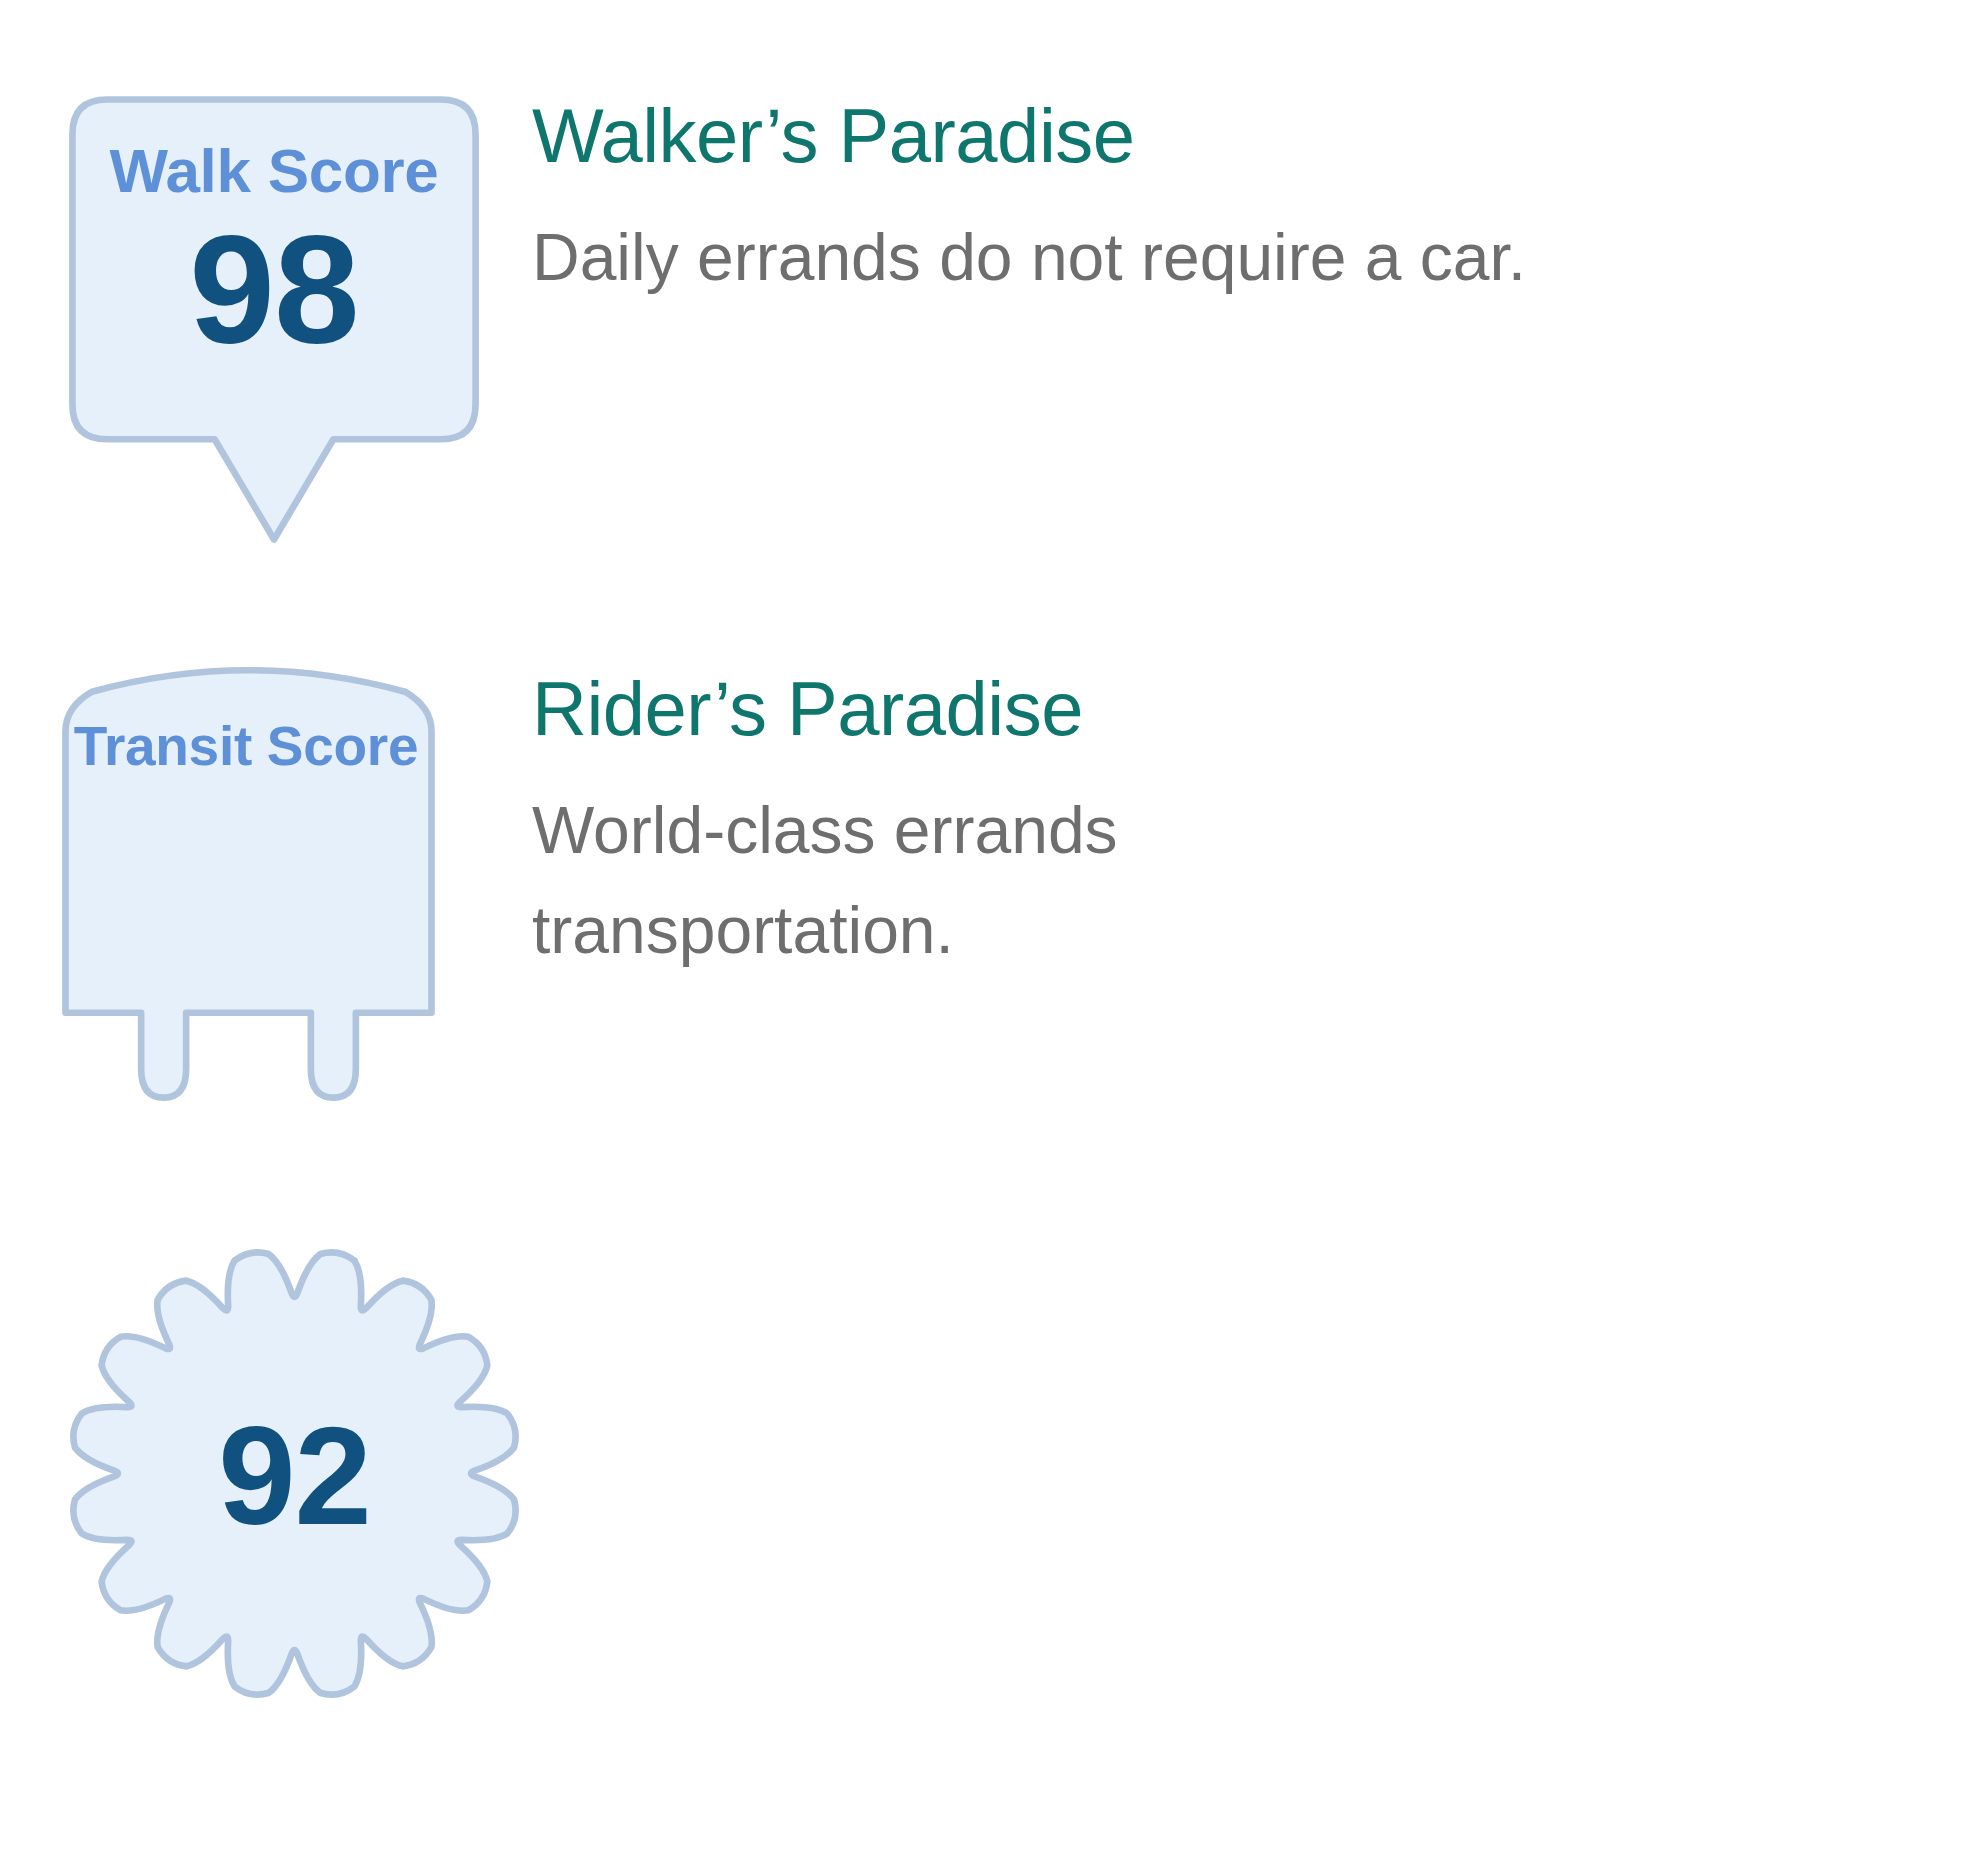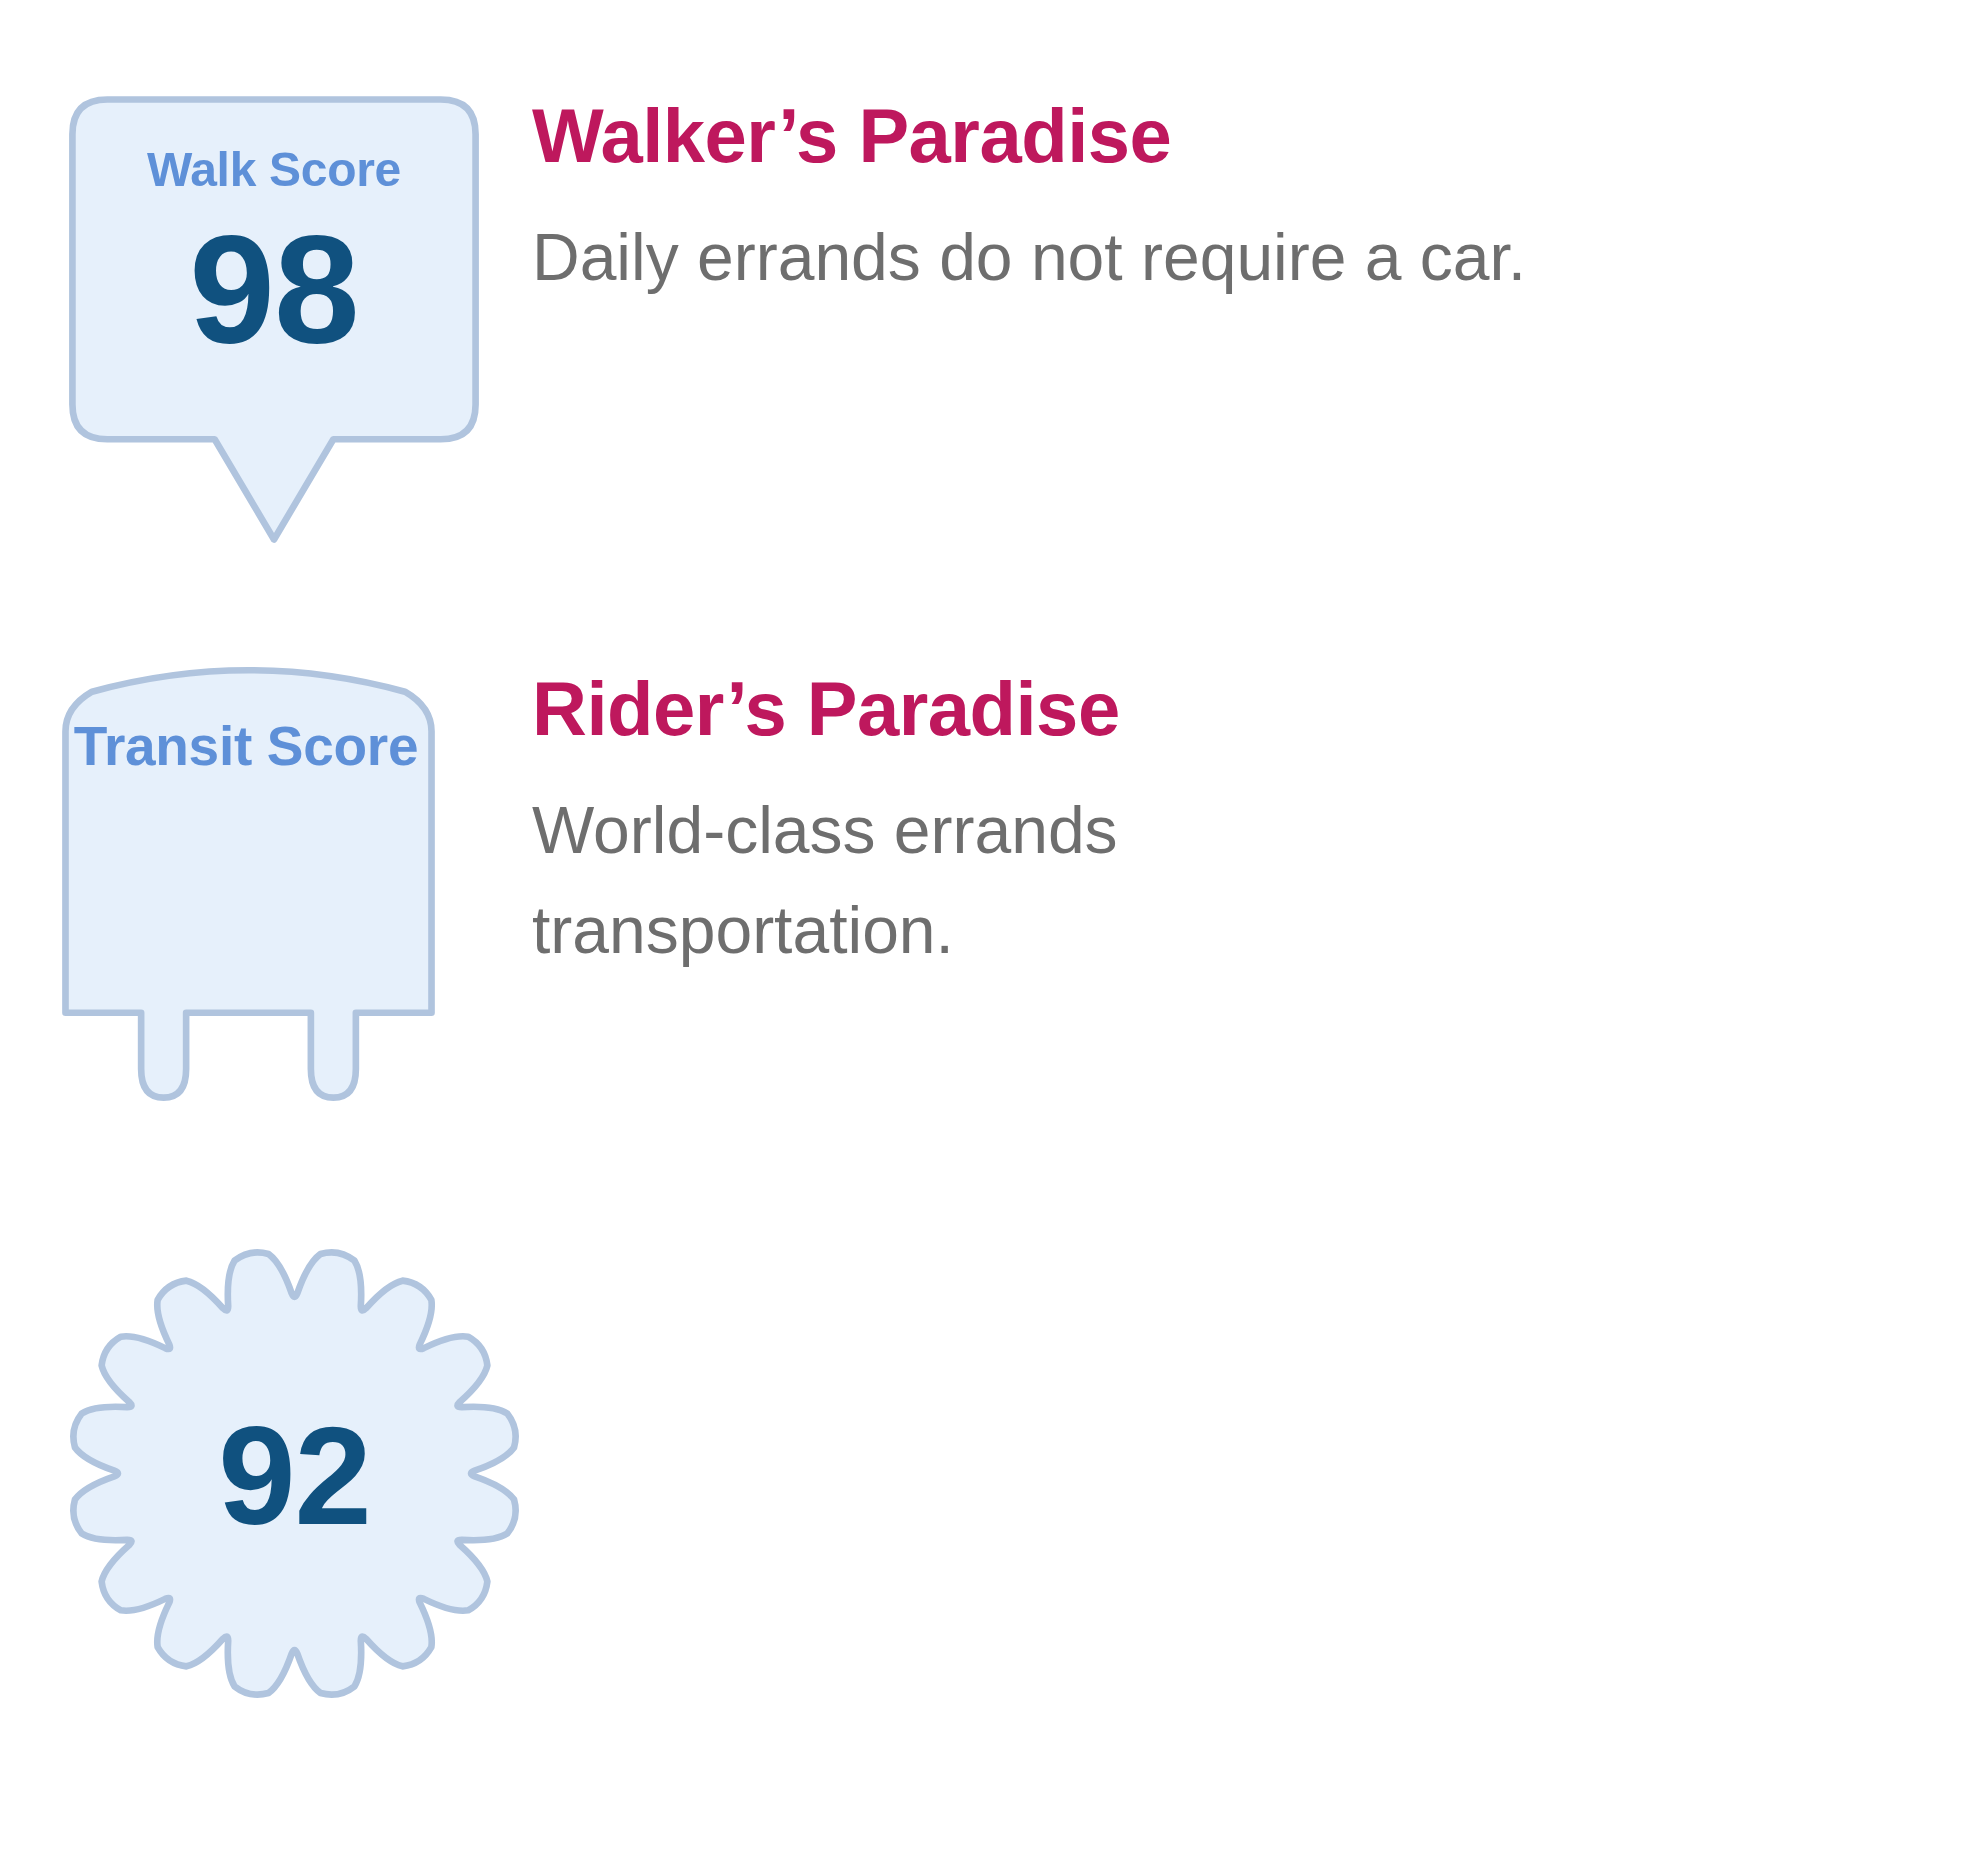--- a/index.html
+++ b/index.html
@@ -51,42 +51,42 @@
     text-align:center;
     color:#10517f;
     font-weight:bold;
     letter-spacing:-1px;
     white-space:nowrap;
     pointer-events:none;
   }
 
   
   .badge-walk{width:440px;height:466px;}
-  .badge-walk .badge-label{top:55px;font-size:48px;}
+  .badge-walk .badge-label{top:48px;font-size:62px;}
   .badge-walk .badge-score{top:115px;font-size:154px;}
 
   
   .badge-transit{width:389px;height:455px;}
   .badge-transit .badge-label{top:54px;font-size:55px;left:-5.1px;right:0;text-align:center;}
   .badge-transit .badge-score{top:110px;font-size:136px;}
 
   
   .badge-bike{width:481px;height:481px;}
   .badge-bike .badge-label{top:113px;font-size:50px;}
   .badge-bike .badge-score{top:163px;font-size:139px;}
 
   .text-col{
     padding-top:9.2px;
     padding-right:61px;
     max-width:1238px;
   }
   .score-title{
     font-size:76px;
-    font-weight:bold;
-    color:#be185d;
+    font-weight:normal;
+    color:#0f766e;
     line-height:1.06;
     letter-spacing:-0.5px;
     margin:0 0 30px 0;
   }
   .score-desc{
     font-size:66px;
     color:#6e6e6e;
     line-height:1.52;
     margin:0;
     font-weight:normal;

